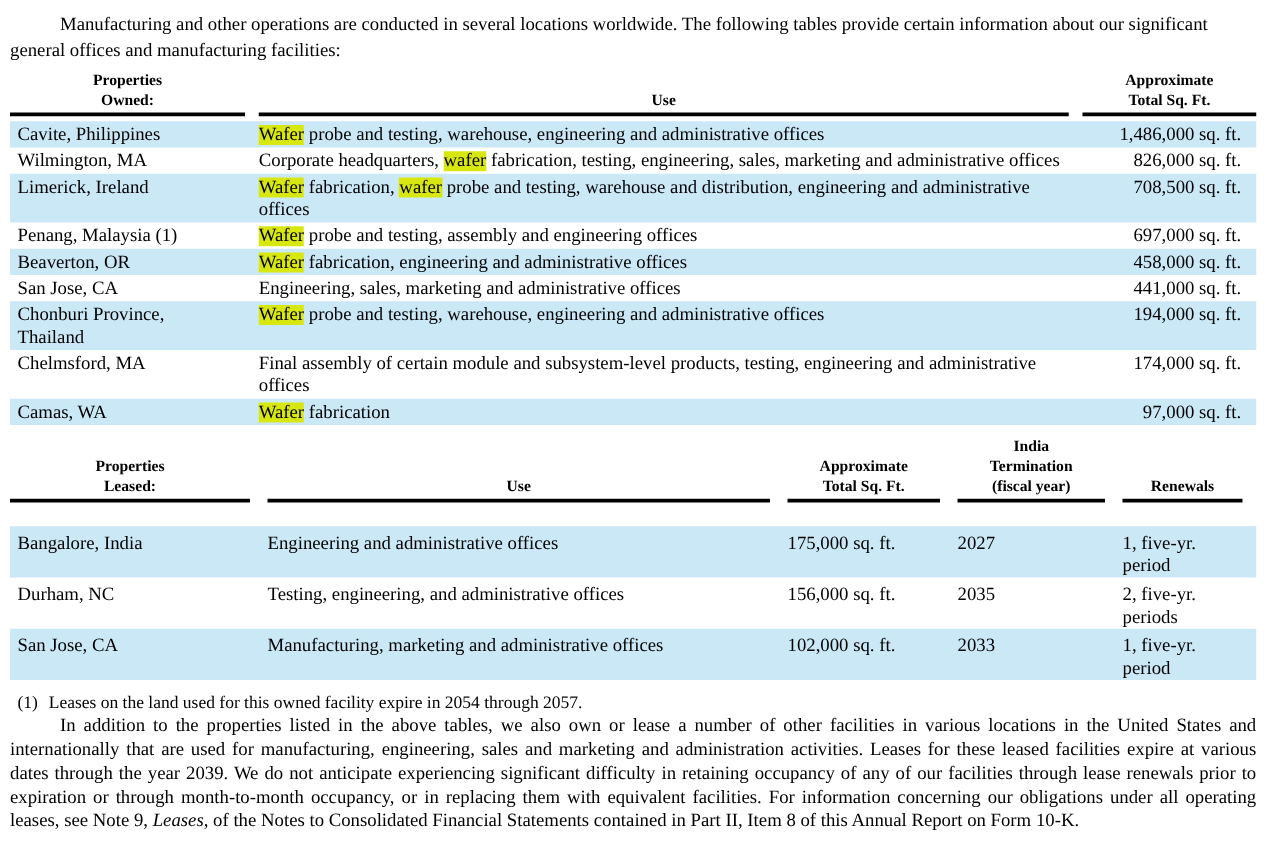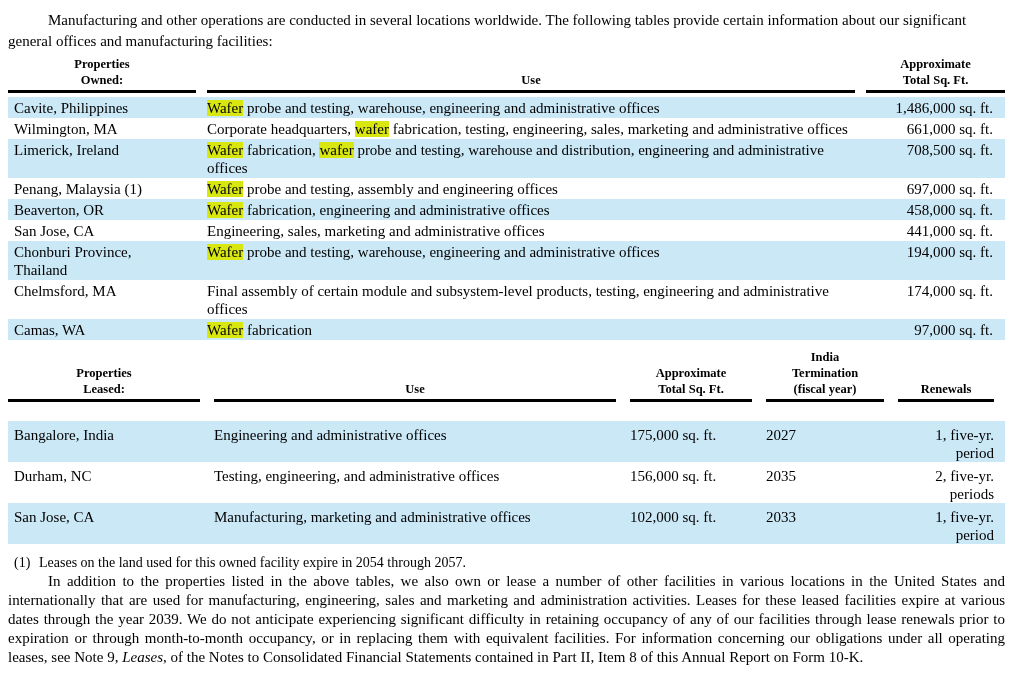--- a/index.html
+++ b/index.html
@@ -30,21 +30,21 @@
   .t1 .c-loc  { padding-left:6px; padding-right:36px; }
   .t1 .c-sqft { text-align:right; padding-right:12px; }
 
   .t2 { margin-top:9px; }
   .t2 .t-header, .t2 .row { grid-template-columns:192px 402px 122px 118px 96px; column-gap:14px; }
   .t2 .rows { margin-top:19px; }
   .t2 .row { min-height:37px; padding-top:5px; box-sizing:border-box; }
   .t2 .c-loc   { padding-left:6px; }
   .t2 .c-sqft  { text-align:left; padding-right:10px; }
   .t2 .c-term  { text-align:left; }
-  .t2 .c-renew { text-align:right; }
+  .t2 .c-renew { text-align:left; }
 
   .hl { background:var(--hl, #d9e711); }
   .it { font-style:italic; }
 
   .footnote { display:flex; margin-top:10px; font-size:14px; line-height:18px; }
   .fn-marker { width:31px; padding-left:6px; box-sizing:border-box; flex:none; }
 
   .closing { margin-top:0; text-align:justify; text-indent:40px; line-height:19px; }
 </style>
 </head>
@@ -68,21 +68,21 @@
     </div>
     <div class="rows">
       <div class="row">
         <div class="cell c-loc">Cavite, Philippines</div>
         <div class="cell c-use"><span class="hl">Wafer</span><span> probe and testing, warehouse, engineering and administrative offices</span></div>
         <div class="cell c-sqft">1,486,000 sq. ft.</div>
       </div>
       <div class="row">
         <div class="cell c-loc">Wilmington, MA</div>
         <div class="cell c-use"><span>Corporate headquarters, </span><span class="hl">wafer</span><span> fabrication, testing, engineering, sales, marketing and administrative offices</span></div>
-        <div class="cell c-sqft">661,000 sq. ft.</div>
+        <div class="cell c-sqft">826,000 sq. ft.</div>
       </div>
       <div class="row">
         <div class="cell c-loc">Limerick, Ireland</div>
         <div class="cell c-use"><span class="hl">Wafer</span><span> fabrication, </span><span class="hl">wafer</span><span> probe and testing, warehouse and distribution, engineering and administrative offices</span></div>
         <div class="cell c-sqft">708,500 sq. ft.</div>
       </div>
       <div class="row">
         <div class="cell c-loc">Penang, Malaysia (1)</div>
         <div class="cell c-use"><span class="hl">Wafer</span><span> probe and testing, assembly and engineering offices</span></div>
         <div class="cell c-sqft">697,000 sq. ft.</div>

